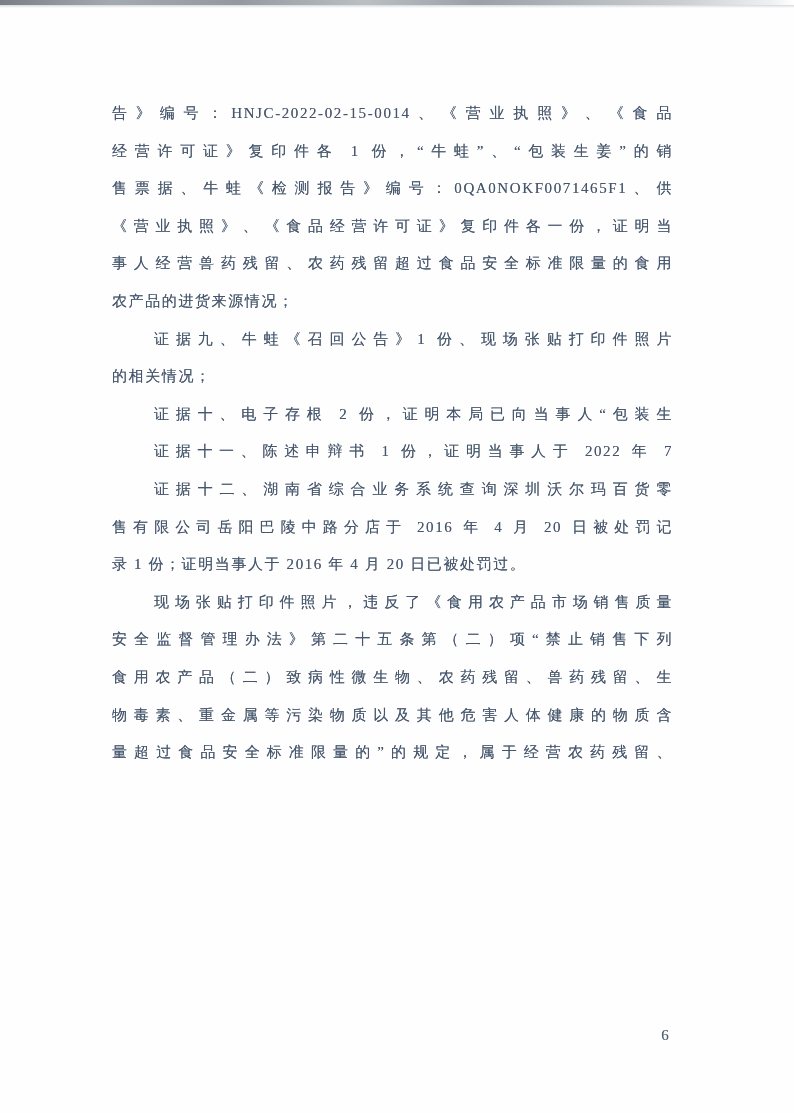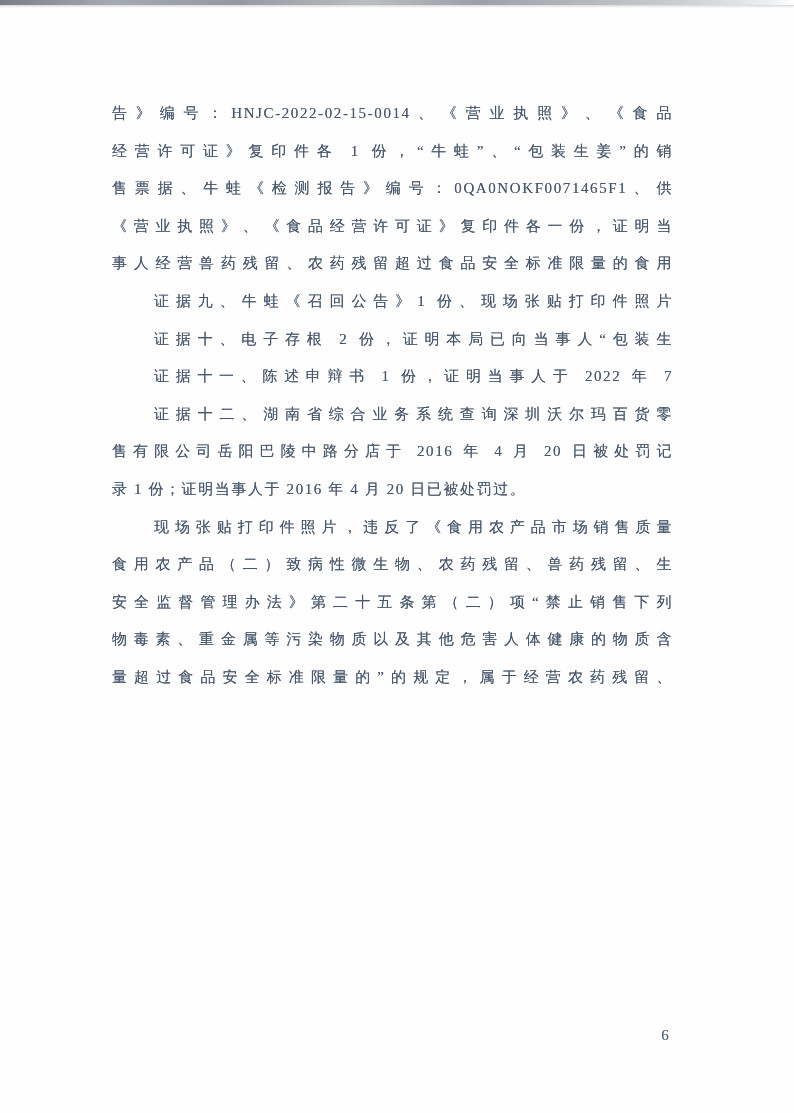--- a/index.html
+++ b/index.html
@@ -75,27 +75,29 @@
 <div class="page-root">
   <div class="scan-edge-top"></div>
   <div class="scan-edge-top-soft"></div>
 
   <div class="text-block">
       <div class="line fill">告》编号：HNJC-2022-02-15-0014、《营业执照》、《食品</div>
       <div class="line fill">经营许可证》复印件各 1 份，“牛蛙”、“包装生姜”的销</div>
       <div class="line fill">售票据、牛蛙《检测报告》编号：0QA0NOKF0071465F1、供</div>
       <div class="line fill">《营业执照》、《食品经营许可证》复印件各一份，证明当</div>
       <div class="line fill">事人经营兽药残留、农药残留超过食品安全标准限量的食用</div>
+      <div class="line">农产品的进货来源情况；</div>
       <div class="line indent fill">证据九、牛蛙《召回公告》1 份、现场张贴打印件照片</div>
+      <div class="line">的相关情况；</div>
       <div class="line indent fill">证据十、电子存根 2 份，证明本局已向当事人“包装生</div>
       <div class="line indent fill">证据十一、陈述申辩书 1 份，证明当事人于 2022 年 7</div>
       <div class="line indent fill">证据十二、湖南省综合业务系统查询深圳沃尔玛百货零</div>
       <div class="line fill">售有限公司岳阳巴陵中路分店于 2016 年 4 月 20 日被处罚记</div>
       <div class="line">录 1 份；证明当事人于 2016 年 4 月 20 日已被处罚过。</div>
       <div class="line indent fill">现场张贴打印件照片，违反了《食用农产品市场销售质量</div>
+      <div class="line fill">安全监督管理办法》第二十五条第（二）项“禁止销售下列</div>
       <div class="line fill">食用农产品（二）致病性微生物、农药残留、兽药残留、生</div>
-      <div class="line fill">安全监督管理办法》第二十五条第（二）项“禁止销售下列</div>
       <div class="line fill">物毒素、重金属等污染物质以及其他危害人体健康的物质含</div>
       <div class="line fill">量超过食品安全标准限量的”的规定，属于经营农药残留、</div>
     </div>
 
   <div class="page-number">6</div>
 </div>
 
 </body></html>

